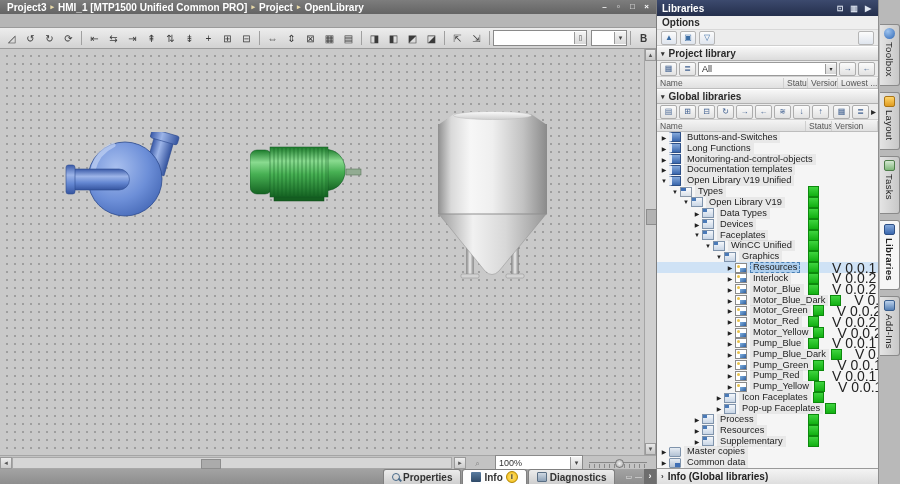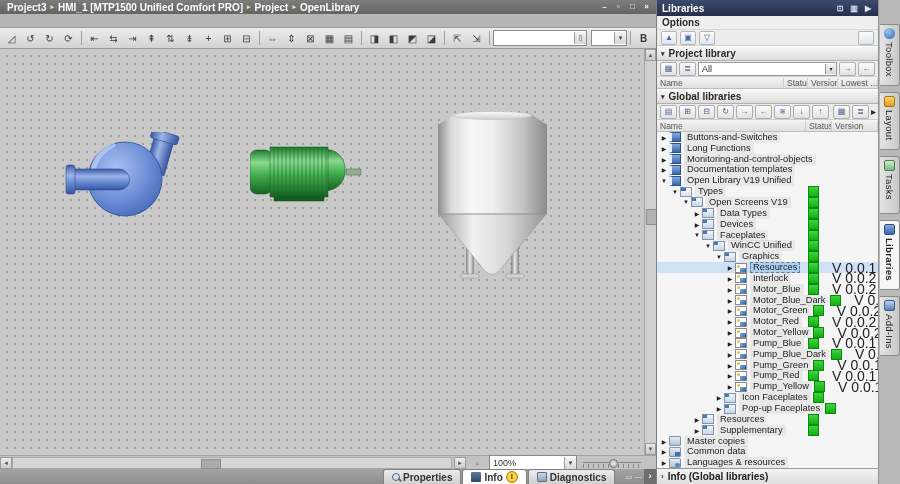--- a/index.html
+++ b/index.html
@@ -32,21 +32,21 @@
   .sbtn{position:absolute;left:0;width:11px;height:12px;background:linear-gradient(#e8e8e8,#c6c6c6);
         border:1px solid #9a9a9a;font-size:6px;text-align:center;line-height:11px;color:#555;box-sizing:border-box;}
   .vthumb{position:absolute;left:1px;top:160px;width:9px;height:14px;background:#b2b2b2;border:1px solid #8d8d8d;}
   .hscrollrow{position:absolute;left:0;top:455px;width:656px;height:14px;background:#c3c3c3;border-top:1px solid #a5a5a5;
               display:flex;align-items:center;}
   .hbtn{width:12px;height:12px;background:linear-gradient(#ededed,#cccccc);border:1px solid #9a9a9a;font-size:6px;
         line-height:11px;text-align:center;color:#555;flex:none;box-sizing:border-box;}
   .htrack{position:relative;width:440px;height:12px;background:#d6d6d6;border:1px solid #a8a8a8;flex:none;box-sizing:border-box;}
   .hthumb{position:absolute;left:188px;top:1px;width:18px;height:8px;background:#ababab;border:1px solid #8d8d8d;}
   .zoomfit{width:15px;height:13px;margin-left:4px;font-size:8px;color:#777;text-align:center;line-height:13px;flex:none;}
-  .zoomcombo{width:86px;margin-left:4px;}
+  .zoomcombo{width:86px;margin-left:10px;}
   .zslider{position:relative;width:58px;height:12px;margin-left:6px;flex:none;}
   .zslider .line{position:absolute;left:0;right:0;top:5px;height:1px;background:#888;}
   .zslider .ticks{position:absolute;left:0;right:0;top:7px;height:4px;
       background-image:repeating-linear-gradient(90deg,#888 0,#888 1px,transparent 1px,transparent 5px);}
   .zslider .zthumb{position:absolute;left:26px;top:2px;width:7px;height:7px;background:radial-gradient(#eee,#aaa);
       border:1px solid #777;border-radius:50%;}
   
   .inspstrip{position:absolute;left:0;top:469px;width:656px;height:15px;background:linear-gradient(#a3a3a3,#8e8e8e);
              display:flex;align-items:flex-end;}
   .insp-tabs{display:flex;margin-left:383px;align-items:flex-end;}
@@ -138,21 +138,21 @@
 <body>
 
 <div class="app">
 
   <div class="editor">
 
     <div class="crumbbar">
       <span id="crumb-items" style="display:flex;align-items:center;">
           <span class="crumb-item">Project3</span>
           <span class="crumb-sep">▸</span>
-          <span class="crumb-item">HMI_1 [MTP1500 Unified Comfort PRO]</span>
+          <span class="crumb-item">HMI_1 [MTP1500 Unified Common PRO]</span>
           <span class="crumb-sep">▸</span>
           <span class="crumb-item">Project</span>
           <span class="crumb-sep">▸</span>
           <span class="crumb-item">OpenLibrary</span>
         </span>
       <span class="win-controls" id="win-controls">
           <span class="wc">–</span>
           <span class="wc">▫</span>
           <span class="wc">□</span>
           <span class="wc">×</span>
@@ -471,21 +471,21 @@
           <span class="tfill"></span>
           <span class="tstat">
             <span class="sq"></span>
           </span>
           <span class="tver"></span>
         </div>
         <div class="trow">
           <span style="width: 25px; flex: 0 0 auto;"></span>
           <span class="texp">▼</span>
           <span class="ic ic-tfolder"></span>
-          <span class="tname">Open Screens V19</span>
+          <span class="tname">Open Library V19</span>
           <span class="tfill"></span>
           <span class="tstat">
             <span class="sq"></span>
           </span>
           <span class="tver"></span>
         </div>
         <div class="trow">
           <span style="width: 36px; flex: 0 0 auto;"></span>
           <span class="texp">▶</span>
           <span class="ic ic-tfolder"></span>
@@ -681,20 +681,31 @@
           <span class="tstat">
             <span class="sq"></span>
           </span>
           <span class="tver"></span>
         </div>
         <div class="trow">
           <span style="width: 58px; flex: 0 0 auto;"></span>
           <span class="texp">▶</span>
           <span class="ic ic-tfolder"></span>
           <span class="tname">Pop-up Faceplates</span>
+          <span class="tfill"></span>
+          <span class="tstat">
+            <span class="sq"></span>
+          </span>
+          <span class="tver"></span>
+        </div>
+        <div class="trow">
+          <span style="width: 36px; flex: 0 0 auto;"></span>
+          <span class="texp">▶</span>
+          <span class="ic ic-tfolder"></span>
+          <span class="tname">Process</span>
           <span class="tfill"></span>
           <span class="tstat">
             <span class="sq"></span>
           </span>
           <span class="tver"></span>
         </div>
         <div class="trow">
           <span style="width: 36px; flex: 0 0 auto;"></span>
           <span class="texp">▶</span>
           <span class="ic ic-tfolder"></span>

